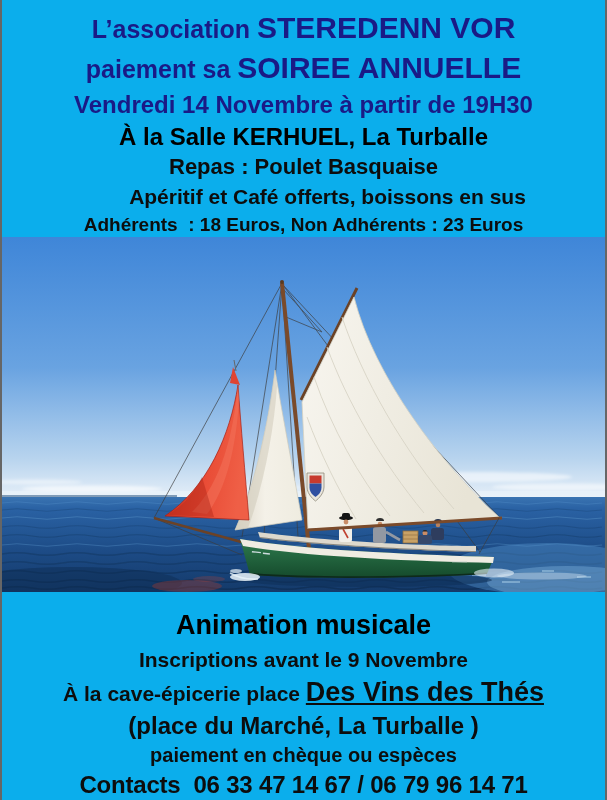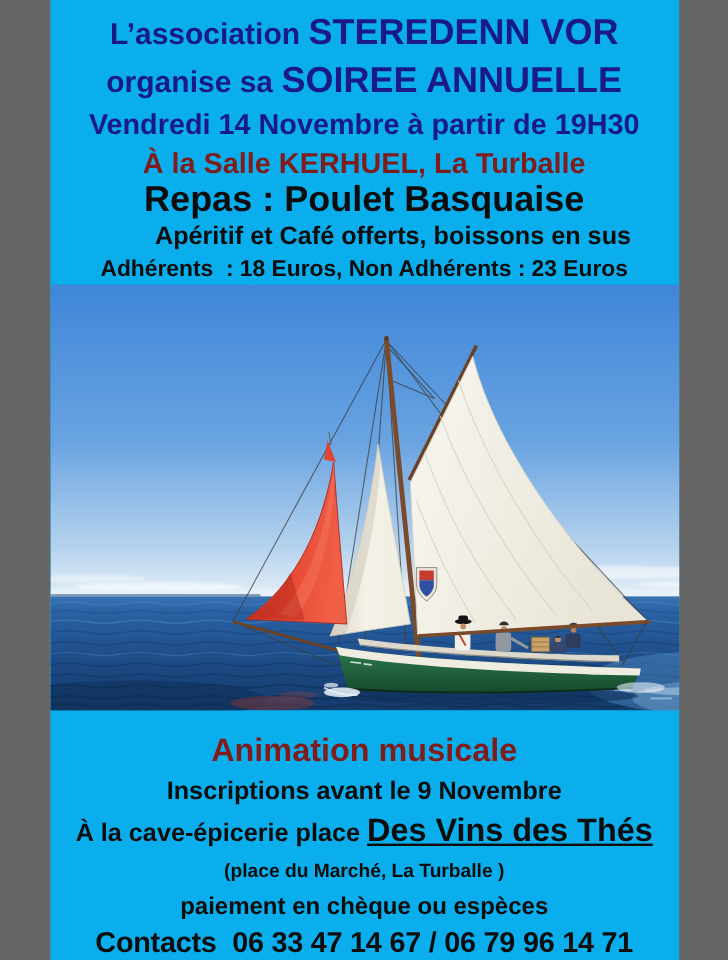--- a/index.html
+++ b/index.html
@@ -1,60 +1,60 @@
 <!DOCTYPE html>
 <html><head>
 <meta charset="utf-8">
 <style>
   html,body{margin:0;padding:0;background:#666;}
   .poster{
     position:relative;
-    width:524px;height:800px;
+    width:603px;height:800px;
     margin:0 auto;
     background:#0baeec;
     font-family:"Liberation Sans",sans-serif;
     font-weight:700;
     overflow:hidden;
     display:flex;flex-direction:column;
   }
   .hdr{flex:none;height:237px;padding-top:8px;box-sizing:border-box;text-align:center;}
   .pht{flex:none;height:355px;position:relative;}
   .pht svg{display:block;}
   .ftr{flex:none;height:208px;padding-top:15px;box-sizing:border-box;text-align:center;}
   .ln{white-space:pre-wrap;}
   .navy{color:#1a1a86;}
-  .royal{color:#7f1d1d;}
+  .royal{color:#000000;}
   .blk{color:#0d0d0d;}
   
   .h1{line-height:40px;font-size:25px;}
   .h1 .big{font-size:30px;}
   .h2{line-height:37px;font-size:25px;}
   .h2 .big{font-size:30px;}
   .h3{line-height:33px;font-size:24px;}
   .h4{line-height:31px;font-size:24px;}
-  .h5{line-height:30px;font-size:30px;}
+  .h5{line-height:30px;font-size:22px;}
   .h6{line-height:29px;font-size:21px;margin-left:48px;}
   .h7{line-height:27px;font-size:19px;}
   
   .f1{line-height:37px;font-size:27px;}
   .f2{line-height:31px;font-size:21px;}
   .f3{line-height:34px;font-size:21px;}
   .f3 .big{font-size:27px;text-decoration:underline;}
-  .f4{line-height:30px;font-size:16px;}
+  .f4{line-height:30px;font-size:24px;}
   .f5{line-height:28px;font-size:20px;}
   .f6{line-height:31px;font-size:24px;letter-spacing:-0.2px;}
 </style>
 </head>
 <body>
 
 <div class="poster">
 
   <header class="hdr">
     <div class="ln h1 navy"><span>L’association </span><span class="big">STEREDENN VOR</span></div>
-    <div class="ln h2 navy"><span>organise sa </span><span class="big">SOIREE ANNUELLE</span></div>
+    <div class="ln h2 navy"><span>paiement sa </span><span class="big">SOIREE ANNUELLE</span></div>
     <div class="ln h3 navy">Vendredi 14 Novembre à partir de 19H30</div>
     <div class="ln h4 royal">À la Salle KERHUEL, La Turballe</div>
     <div class="ln h5 blk">Repas : Poulet Basquaise</div>
     <div class="ln h6 blk">Apéritif et Café offerts, boissons en sus</div>
     <div class="ln h7 blk">Adhérents  : 18 Euros, Non Adhérents : 23 Euros</div>
   </header>
 
   <div class="pht">
     <svg width="607" height="355" viewBox="0 0 607 355" preserveAspectRatio="none" aria-hidden="true">
       <defs>

